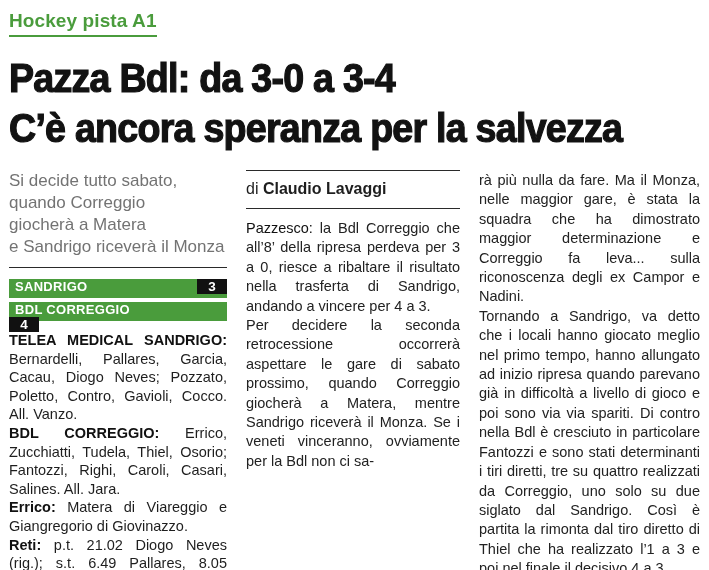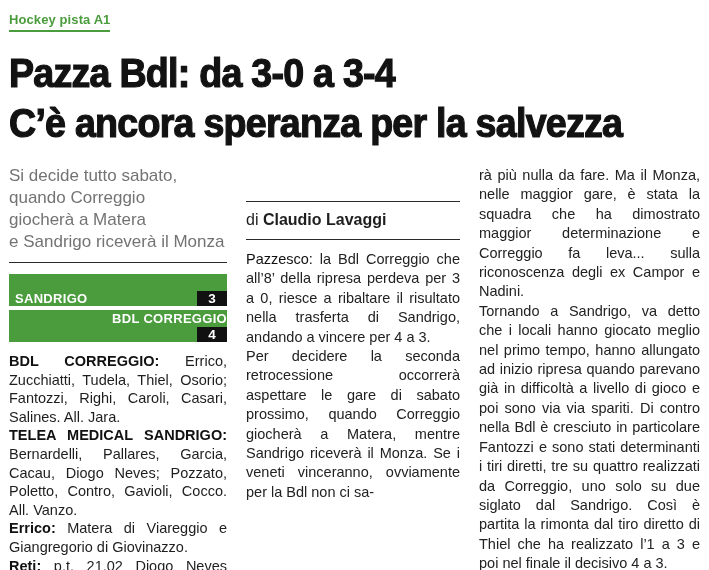--- a/index.html
+++ b/index.html
@@ -9,21 +9,21 @@
     overflow: hidden;
     font-family: "Liberation Sans", sans-serif;
     color: #1e1e1e;
   }
   .page { padding: 10px 9px 0 9px; width: 709px; height: 570px; }
 
   
   .kicker {
     display: inline-block;
     color: #4a9c3c;
-    font-size: 13px;
+    font-size: 19px;
     font-weight: 700;
     letter-spacing: 0.1px;
     padding-bottom: 3px;
     border-bottom: 2px solid #4a9c3c;
   }
 
   
   .headline {
     margin-top: 16px;
     color: #121212;
@@ -53,23 +53,23 @@
     font-size: 17px;
     line-height: 22px;
     white-space: pre-line;
     color: #737373;
   }
   .rule { border-top: 1px solid #2a2a2a; margin-top: 9px; }
 
   .scoreboard { margin-top: 11px; display: flex; flex-direction: column; gap: 4px; }
   .score-row {
     background: #4a9c3c;
-    height: 32px;
+    height: 19px;
     display: flex;
-    align-items: flex-end;
+    align-items: flex-start;
   }
   .score-team {
     flex: 1;
     color: #ffffff;
     font-weight: 700;
     font-size: 13px;
     letter-spacing: 0.3px;
     padding-left: 6px;
     display: flex;
     align-items: center;
@@ -88,21 +88,20 @@
   .match-info { margin-top: 10px; font-size: 14.5px; line-height: 18.6px; text-align: justify; }
   .match-info p { margin: 0; }
   .match-info b { font-weight: 700; color: #111; }
 
   
   .byline-block {
     border-top: 1px solid #2a2a2a;
     border-bottom: 1px solid #2a2a2a;
     padding: 9px 0 10px 0;
     font-size: 16px;
-    margin-top: 36px;
   }
   .byline-block b { font-weight: 700; }
 
   
   .article-text { font-size: 14.5px; line-height: 19.4px; text-align: justify; color: #222; }
   .col-mid .article-text { margin-top: 10px; }
   .article-text p { margin: 0; }
   .article-text b { font-weight: 400; color: #111; }
   .col-right { padding-top: 1px; }
 </style>
@@ -132,22 +131,22 @@
           <span class="score-team">SANDRIGO</span>
           <span class="score-box" style="background: rgb(17, 17, 17);">3</span>
         </div>
         <div class="score-row" style="background: rgb(74, 156, 60); flex-direction: column;">
           <span class="score-team">BDL CORREGGIO</span>
           <span class="score-box" style="background: rgb(17, 17, 17);">4</span>
         </div>
       </div>
 
       <div class="match-info">
+        <p><b>TELEA MEDICAL SANDRIGO:</b> <span>Bernardelli, Pallares, Garcia, Cacau, Diogo Neves; Pozzato, Poletto, Contro, Gavioli, Cocco. All. Vanzo.</span></p>
         <p><b>BDL CORREGGIO:</b> <span>Errico, Zucchiatti, Tudela, Thiel, Osorio; Fantozzi, Righi, Caroli, Casari, Salines. All. Jara.</span></p>
-        <p><b>TELEA MEDICAL SANDRIGO:</b> <span>Bernardelli, Pallares, Garcia, Cacau, Diogo Neves; Pozzato, Poletto, Contro, Gavioli, Cocco. All. Vanzo.</span></p>
         <p><b>Errico:</b> <span>Matera di Viareggio e Giangregorio di Giovinazzo.</span></p>
         <p><b>Reti:</b> <span>p.t. 21.02 Diogo Neves (rig.); s.t. 6.49 Pallares, 8.05 Poletto, 8.21 Thiel (t.d.), 16.12 Osorio, 19.23 Fantozzi (rig.), 22.51 Thiel (t.d.).</span></p>
       </div>
     </div>
 
     <div class="col-mid">
       <div class="byline-block">
         <span>di</span>
         <b>Claudio Lavaggi</b>
       </div>

